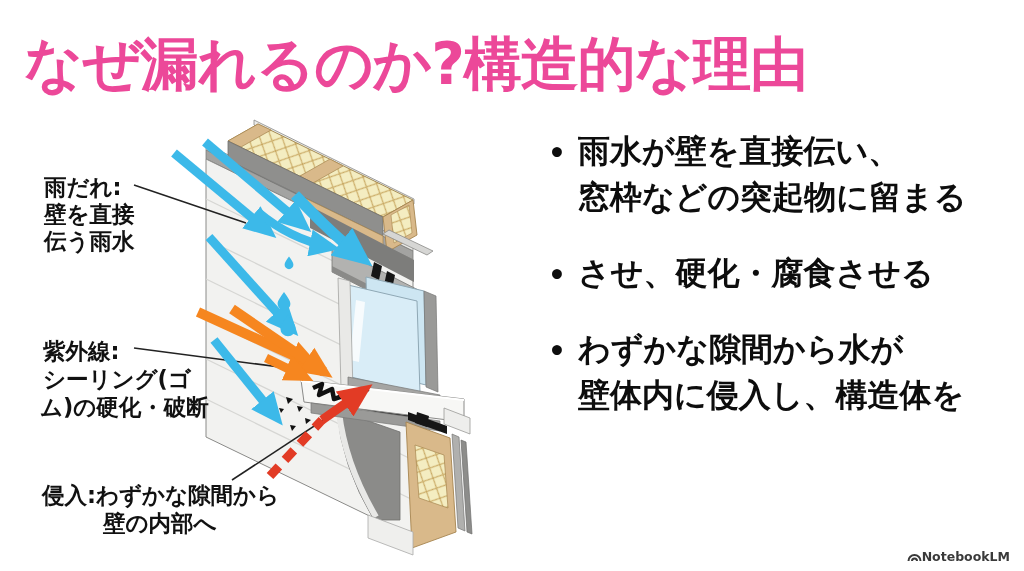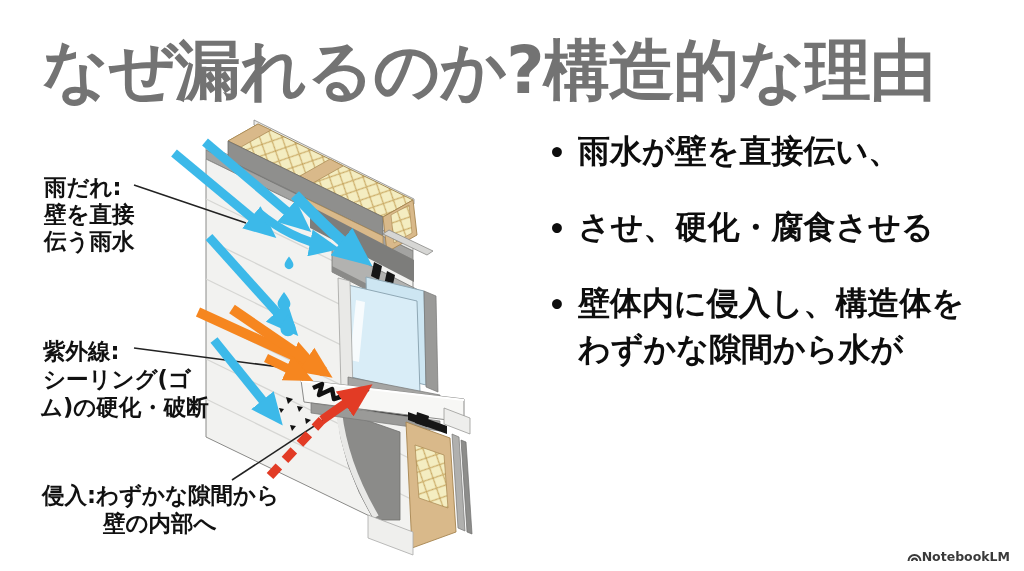--- a/index.html
+++ b/index.html
@@ -1,19 +1,19 @@
 <!DOCTYPE html>
 <html><head>
 <meta charset="utf-8">
 <style>
   html,body{margin:0;padding:0;background:#ffffff;}
   .slide{position:relative;width:1024px;height:571px;background:#ffffff;overflow:hidden;
          font-family:"DejaVu Sans","Liberation Sans",sans-serif;color:#111;}
-  .title{position:absolute;left:42px;top:26px;font-size:66px;font-weight:900;
-         letter-spacing:-1px;white-space:nowrap;color:#737373;}
+  .title{position:absolute;left:24px;top:26px;font-size:58px;font-weight:900;
+         letter-spacing:-1px;white-space:nowrap;color:#ec4899;}
   .diagram-svg{position:absolute;left:0;top:100px;width:560px;height:471px;}
   .diagram-svg text{font-family:"DejaVu Sans","Liberation Sans",sans-serif;
          font-weight:900;font-size:22.5px;fill:#111;}
   .bullets{position:absolute;left:548px;top:131px;width:470px;}
   .bullet{display:flex;align-items:flex-start;margin-bottom:30px;
           font-size:32px;line-height:46px;font-weight:900;color:#0d0d0d;}
   .bullet .dot{width:30px;flex:0 0 30px;font-size:28px;line-height:46px;}
   .bullet .lines div{white-space:nowrap;font-family:Liberation Mono, monospace;}
   .footer{position:absolute;right:14px;bottom:7px;display:flex;align-items:center;
           font-size:12.5px;font-weight:600;color:#3a3a3a;}
@@ -165,33 +165,34 @@
       <text x="42" y="403">侵入:わずかな隙間から</text>
       <text x="103" y="431">壁の内部へ</text>
     </g>
   </svg>
 
   <div class="bullets">
     <div class="bullet">
       <span class="dot">•</span>
       <div class="lines">
         <div>雨水が壁を直接伝い、</div>
+        <div>窓枠などの突起物に留まる</div>
       </div>
     </div>
     <div class="bullet">
       <span class="dot">•</span>
       <div class="lines">
         <div>させ、硬化・腐食させる</div>
       </div>
     </div>
     <div class="bullet">
       <span class="dot">•</span>
       <div class="lines">
+        <div>わずかな隙間から水が</div>
         <div>壁体内に侵入し、構造体を</div>
-        <div>わずかな隙間から水が</div>
       </div>
     </div>
   </div>
 
   <div class="footer">
     <svg width="15" height="13" viewBox="0 0 15 13">
       <path d="M1.5,11 A6,6 0 0 1 13.5,11" fill="none" stroke="#3a3a3a" stroke-width="2"></path>
       <path d="M5,11 A2.5,2.5 0 0 1 10,11" fill="none" stroke="#3a3a3a" stroke-width="2"></path>
     </svg>
     <span>NotebookLM</span>

